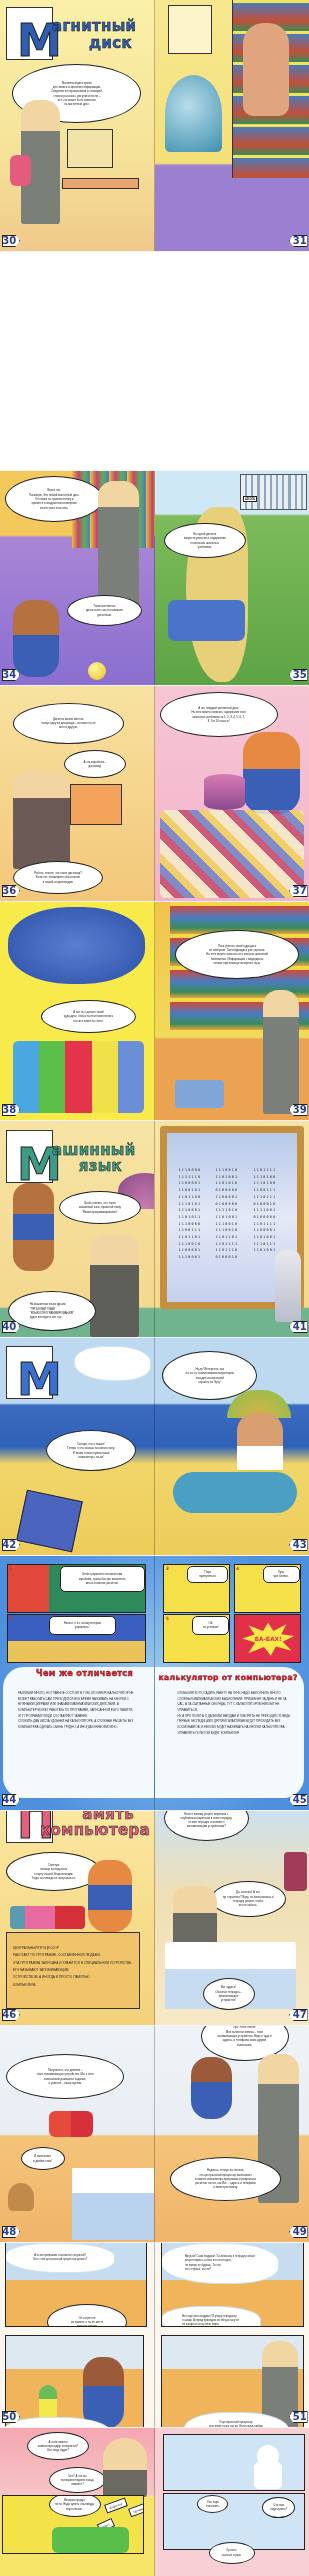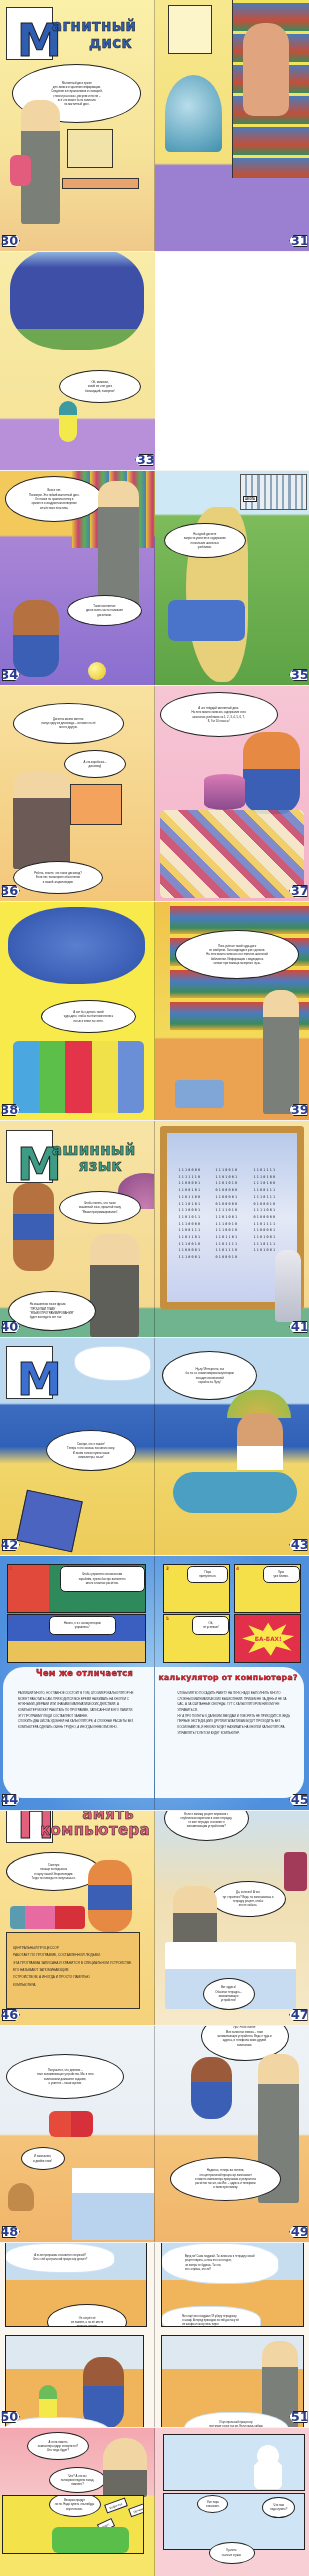--- a/index.html
+++ b/index.html
@@ -19,21 +19,21 @@
            display: flex; align-items: center; justify-content: center; padding: 3.1px 5.2px; white-space: pre-line; }
   .caption { position: absolute; font-family: "Liberation Sans", sans-serif; font-size: 3.1px; line-height: 1.75;
              color: #2a2a2a; text-transform: uppercase; white-space: pre-line; }
   .title-letter-box { position: absolute; left: 5.7px; top: 6.7px; width: 47px; height: 53px; background: #fff;
                       border: 0.5px solid #333; }
   .title-letter { position: absolute; left: 10.3px; top: 10.3px; font-family: "DejaVu Sans", sans-serif;
                   font-weight: bold; font-size: 45px; line-height: 1; -webkit-text-stroke: 1px #1b1b1b; }
   .title-rest { position: absolute; font-family: "DejaVu Sans", sans-serif; font-weight: bold; font-size: 15px;
                 line-height: 1.1; -webkit-text-stroke: 0.5px #1b1b1b; letter-spacing: 0.3px; text-transform: lowercase; }
   .page-num { position: absolute; bottom: 4.1px; width: 18.5px; height: 12.4px; background: #fff; border: 0.8px solid #222;
-              font-family: "DejaVu Sans", sans-serif; font-weight: bold; font-size: 13px; color: #2b3d8f;
+              font-family: "DejaVu Sans", sans-serif; font-weight: bold; font-size: 10px; color: #2b3d8f;
               display: flex; align-items: center; justify-content: center; }
   .page-num.left { left: 1.5px; clip-path: polygon(0 0, 75% 0, 100% 50%, 75% 100%, 0 100%); padding-right: 3.1px; }
   .page-num.right { right: 1.5px; clip-path: polygon(25% 0, 100% 0, 100% 100%, 25% 100%, 0 50%); padding-left: 3.1px; }
   .shape { position: absolute; }
   .panel { position: absolute; border: 0.8px solid #222; overflow: hidden; }
   .panel-num { position: absolute; left: 1.5px; top: 1px; font-family: "DejaVu Sans", sans-serif; font-weight: bold;
                font-size: 4.6px; color: #c0392b; }
   .binary { position: absolute; font-family: "DejaVu Sans Mono", monospace; font-size: 3.4px; line-height: 6.7px;
             color: #222; letter-spacing: 1.2px; white-space: pre; }
   .heading-red { position: absolute; font-family: "DejaVu Sans", sans-serif; font-weight: bold; font-size: 8.2px;
@@ -68,28 +68,20 @@
     <div class="page right" style="background:linear-gradient(180deg,#f7e88f 0%,#f4e07a 65%,#9b7fd0 66%,#9b7fd0 100%);">
       <div class="shape" style="left:13px;top:5.2px;width:44px;height:49px;background:#fbf5c9;border:0.5px solid #333;"></div>
       <div class="shape" style="left:77px;top:0;width:77px;height:178px;background:repeating-linear-gradient(180deg,#f3e35a 0,#f3e35a 3.1px,#4d7ab8 3.1px,#c24f3a 20.6px,#3c8a5b 31px);border-left:1px solid #333;"></div>
       <div class="shape" style="left:10.3px;top:75px;width:57px;height:77px;background:radial-gradient(circle at 40% 40%,#b8ddea,#3e8fae);border-radius:50% 50% 5.2px 5.2px;"></div>
       <div class="shape" style="left:88px;top:23px;width:46px;height:93px;background:#e0a57f;border-radius:20.6px 20.6px 10.3px 10.3px;"></div>
       <div class="page-num right">31</div>
     </div>
   </section>
 
   <section class="spread" style="height:219px;">
-    <div class="page right" style="background:linear-gradient(180deg,#f8eca8 0%,#f6e49a 76%,#b890da 77%,#b890da 100%);">
-      <div class="shape" style="left:10.3px;top:-5.2px;width:134px;height:103px;background:linear-gradient(180deg,#a9d3ef 0,#3e4fa8 20%,#3e4fa8 80%,#6da850 80%);border-radius:40%;"></div>
-      <div class="bubble" style="left:59px;top:118px;width:82px;height:33px;">Ой, мамочки,
-какой же этот диск
-большущий, наверное!</div>
-      <div class="shape" style="left:59px;top:149px;width:18px;height:41px;background:linear-gradient(180deg,#3c9aa0 0 35%,#f3e94a 35%);border-radius:9.3px;"></div>
-      <div class="page-num right">33</div>
-    </div>
   </section>
 
   <section class="spread" style="height:215px;">
     <div class="page left" style="background:linear-gradient(180deg,#f2c95a 0%,#f2c95a 30%,#a985d5 31%,#8a6fd0 100%);">
       <div class="shape" style="left:72px;top:0;width:82px;height:77px;background:repeating-linear-gradient(90deg,#e6c23e 0,#c9446a 6.2px,#5cad5a 12.4px,#4a7bc2 18.5px);"></div>
       <div class="bubble" style="left:5.2px;top:5.2px;width:98px;height:46px;">Вовсе нет.
 Посмотри. Это гибкий магнитный диск.
 Он похож на грампластинку и
 хранится в квадратном конвертике
 из жёсткого пластика.</div>

